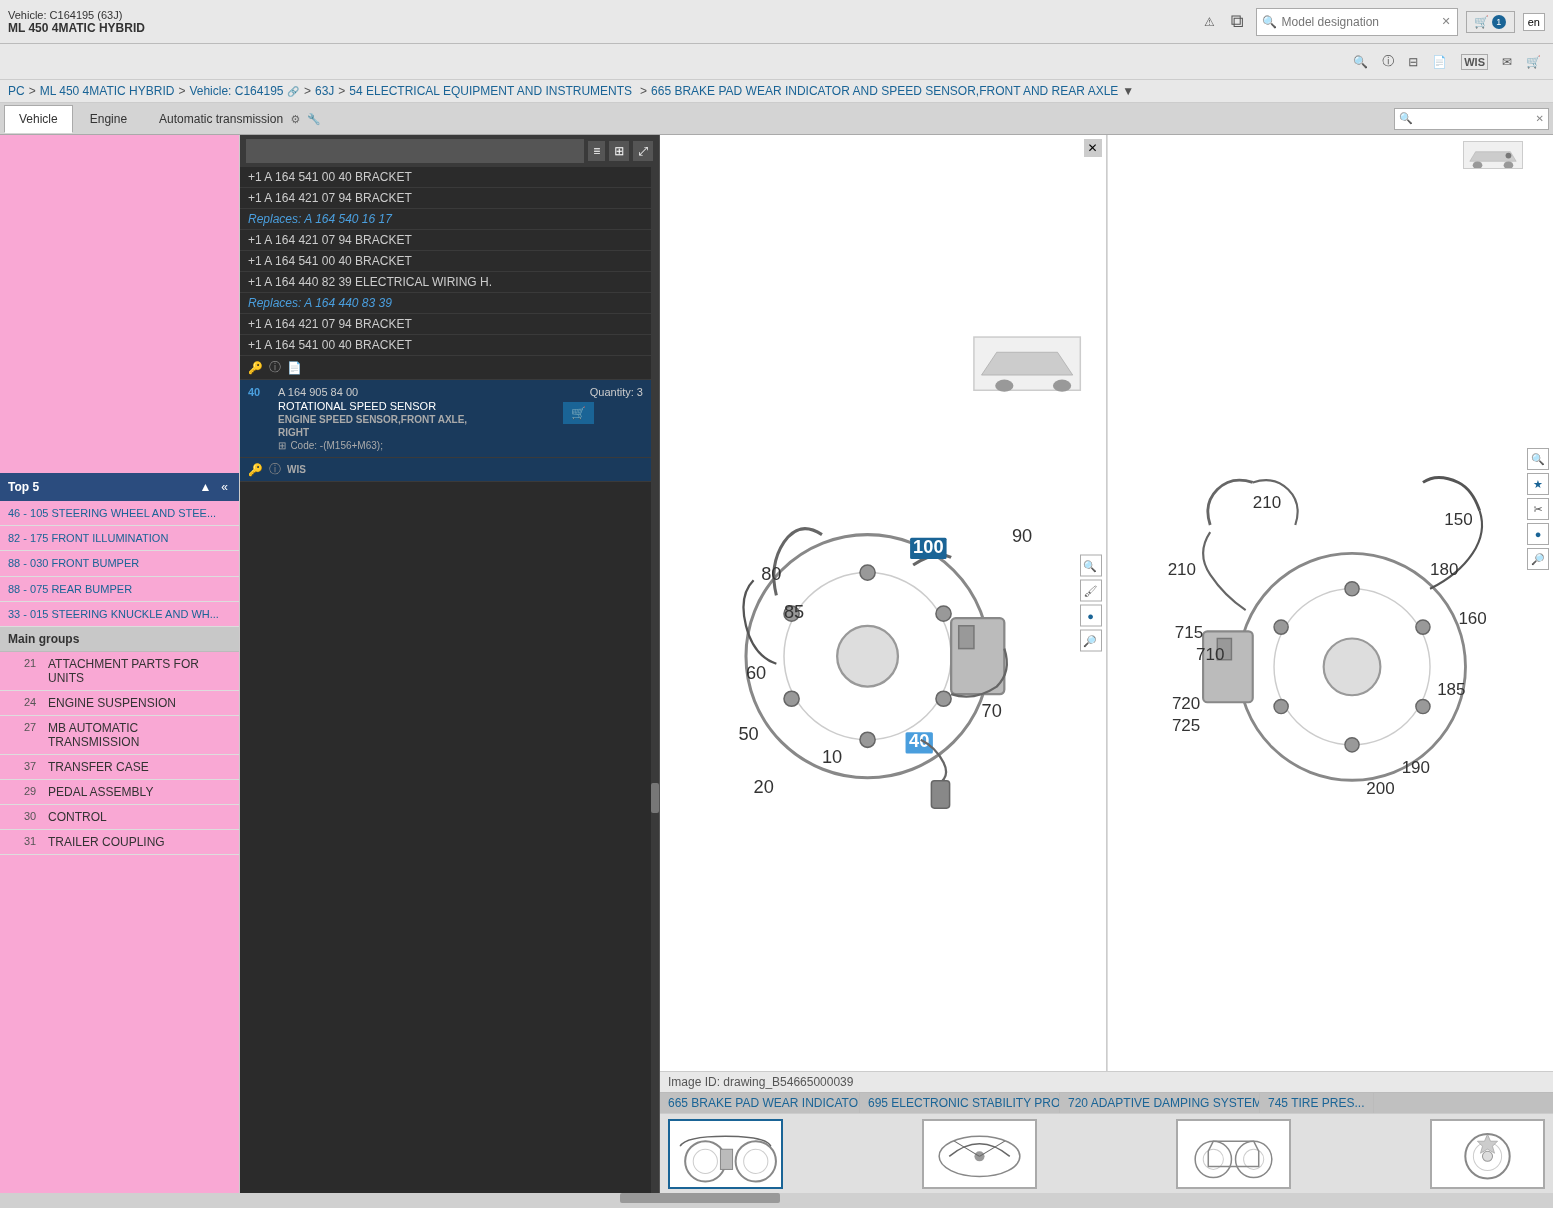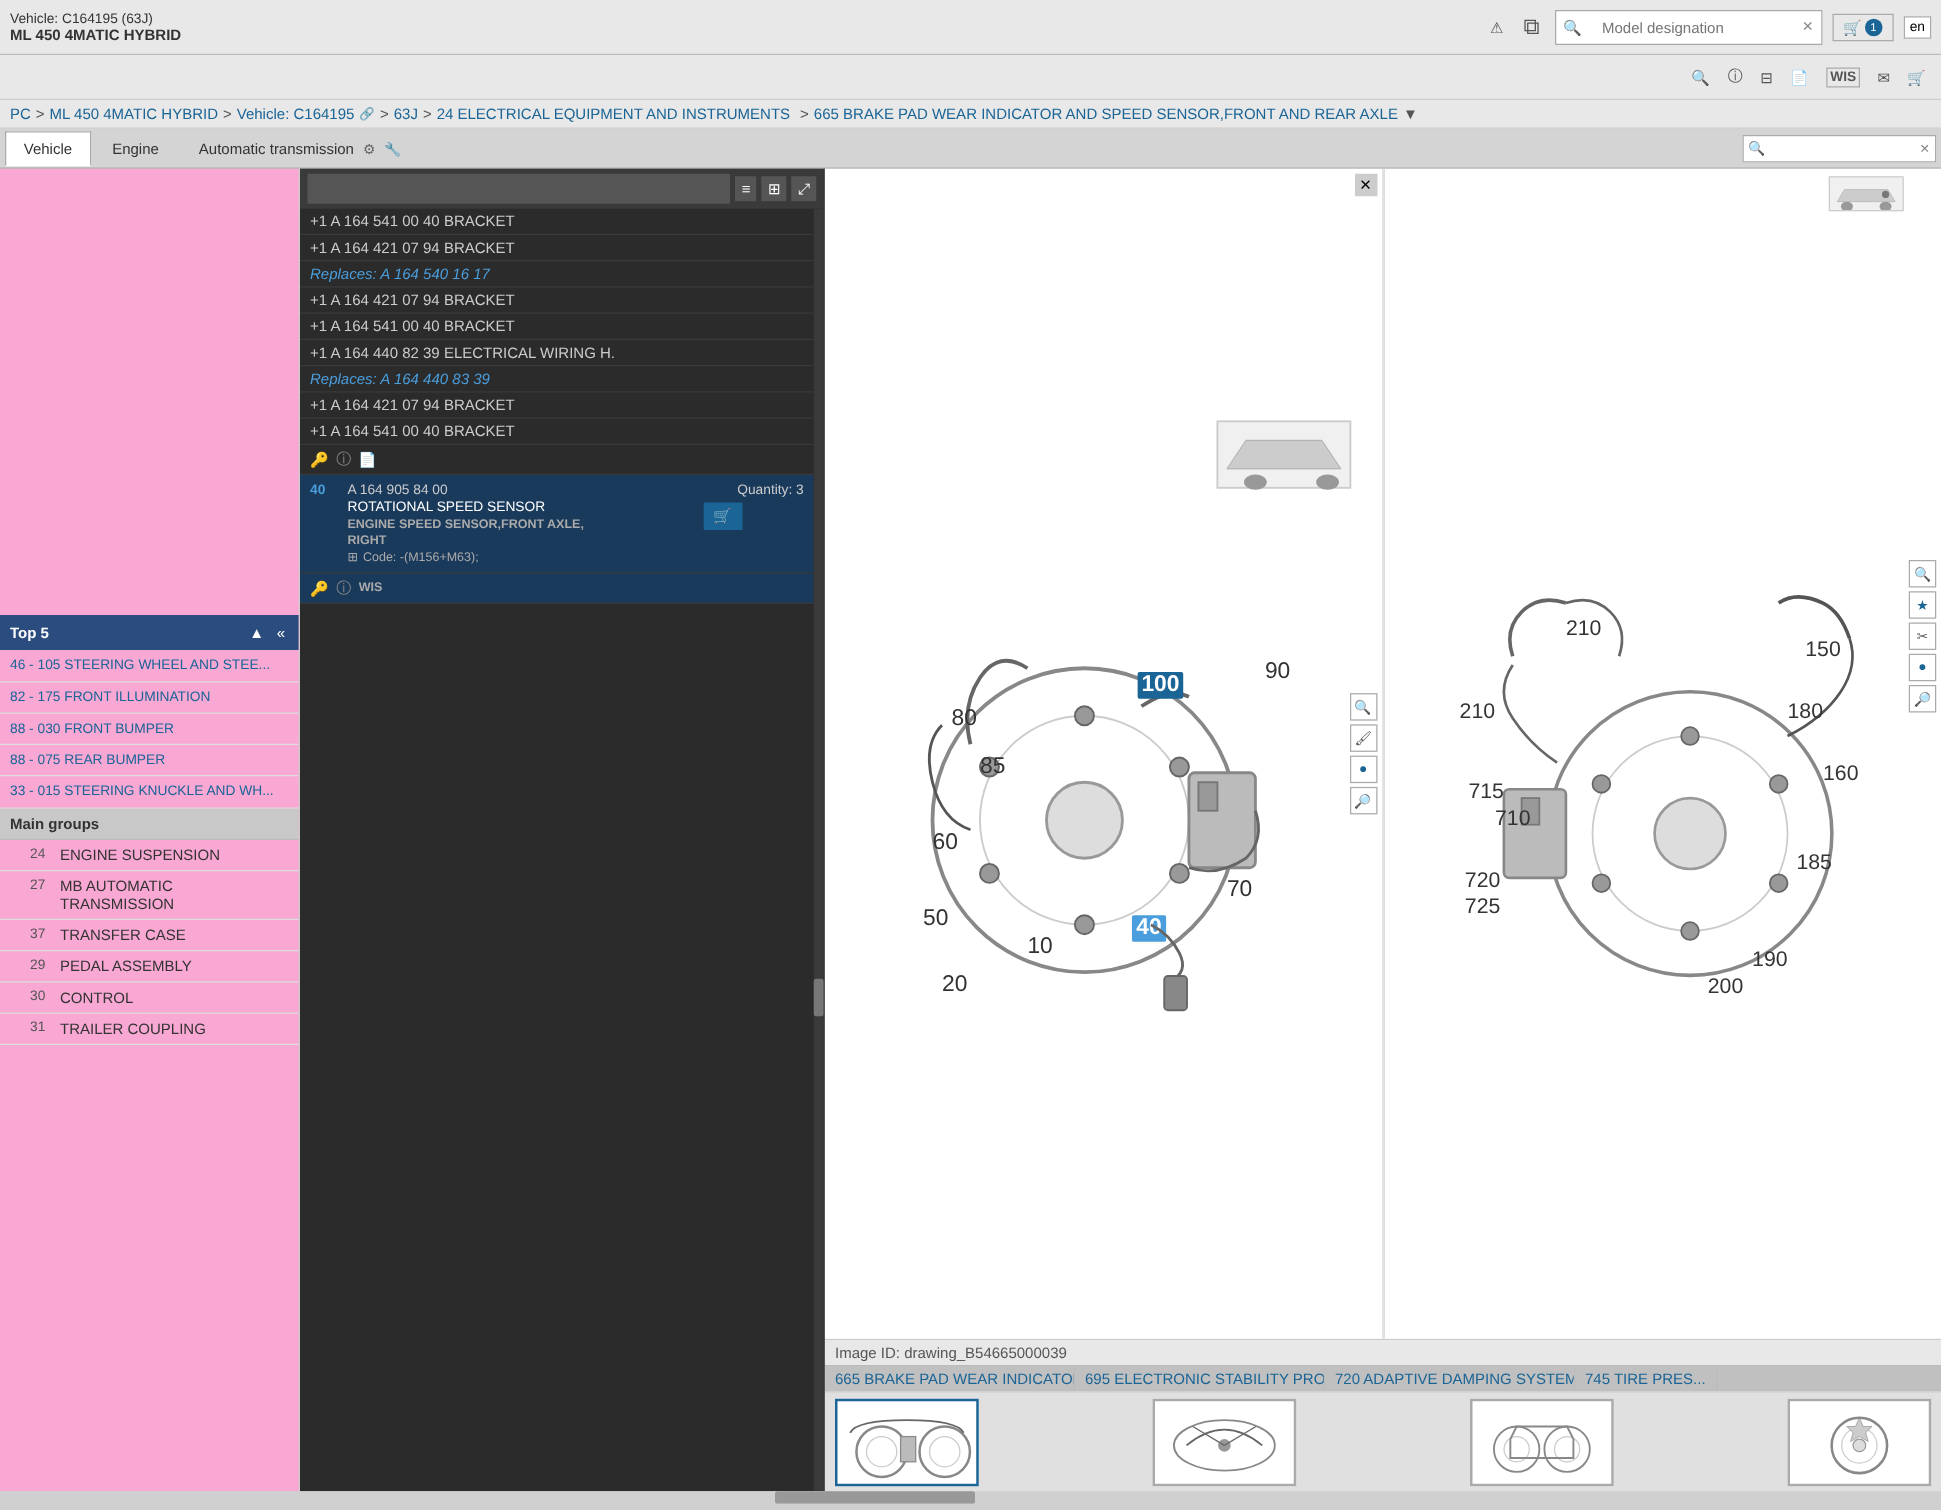--- a/index.html
+++ b/index.html
@@ -22,21 +22,21 @@
     .header-icon-btn {
       background: none; border: none; cursor: pointer; padding: 2px 4px;
       display: flex; align-items: center; justify-content: center;
       font-size: 16px; color: #555;
     }
     .search-box-header {
       display: flex; align-items: center; border: 1px solid #aaa;
       background: white; padding: 2px 6px; height: 28px; min-width: 200px;
     }
     .search-box-header input {
-      border: none; outline: none; font-size: 12px; width: 160px; color: #888; margin-left: 12px;
+      border: none; outline: none; font-size: 12px; width: 160px; color: #888;
     }
     .lang-box {
       border: 1px solid #aaa; background: white; padding: 2px 4px; font-size: 11px;
     }
     .cart-btn {
       background: none; border: 1px solid #aaa; padding: 3px 8px; cursor: pointer;
       display: flex; align-items: center; gap: 2px;
     }
     .cart-badge {
       background: #1a6496; color: white; border-radius: 50%; width: 14px; height: 14px;
@@ -385,21 +385,21 @@
 <div class="breadcrumb-bar">
   <a>PC</a>
   <span class="breadcrumb-separator">&gt;</span>
   <a>ML 450 4MATIC HYBRID</a>
   <span class="breadcrumb-separator">&gt;</span>
   <a>Vehicle: C164195</a>
   <span style="font-size:10px;">🔗</span>
   <span class="breadcrumb-separator">&gt;</span>
   <a>63J</a>
   <span class="breadcrumb-separator">&gt;</span>
-  <a>24 ELECTRICAL EQUIPMENT AND INSTRUMENTS</a>
+  <a>54 ELECTRICAL EQUIPMENT AND INSTRUMENTS</a>
   <br style="flex-basis:100%;">
   <span style="color:#555;">&gt;</span>
   <a>665 BRAKE PAD WEAR INDICATOR AND SPEED SENSOR,FRONT AND REAR AXLE</a>
   <span style="color:#555; cursor:pointer;">▼</span>
 </div>
 
 <div class="tab-bar">
   <div class="tab active">
     <span>Vehicle</span>
   </div>
@@ -437,20 +437,24 @@
       <div class="sidebar-item">88 - 030 FRONT BUMPER</div>
       <div class="sidebar-item">88 - 075 REAR BUMPER</div>
       <div class="sidebar-item">33 - 015 STEERING KNUCKLE AND WH...</div>
     </div>
 
     <div class="sidebar-section-header">
       <span>Main groups</span>
     </div>
 
     <div>
+      <div class="sidebar-group-item">
+        <span class="sidebar-group-num">21</span>
+        <span>ATTACHMENT PARTS FOR UNITS</span>
+      </div>
       <div class="sidebar-group-item">
         <span class="sidebar-group-num">24</span>
         <span>ENGINE SUSPENSION</span>
       </div>
       <div class="sidebar-group-item">
         <span class="sidebar-group-num">27</span>
         <span>MB AUTOMATIC TRANSMISSION</span>
       </div>
       <div class="sidebar-group-item">
         <span class="sidebar-group-num">37</span>

